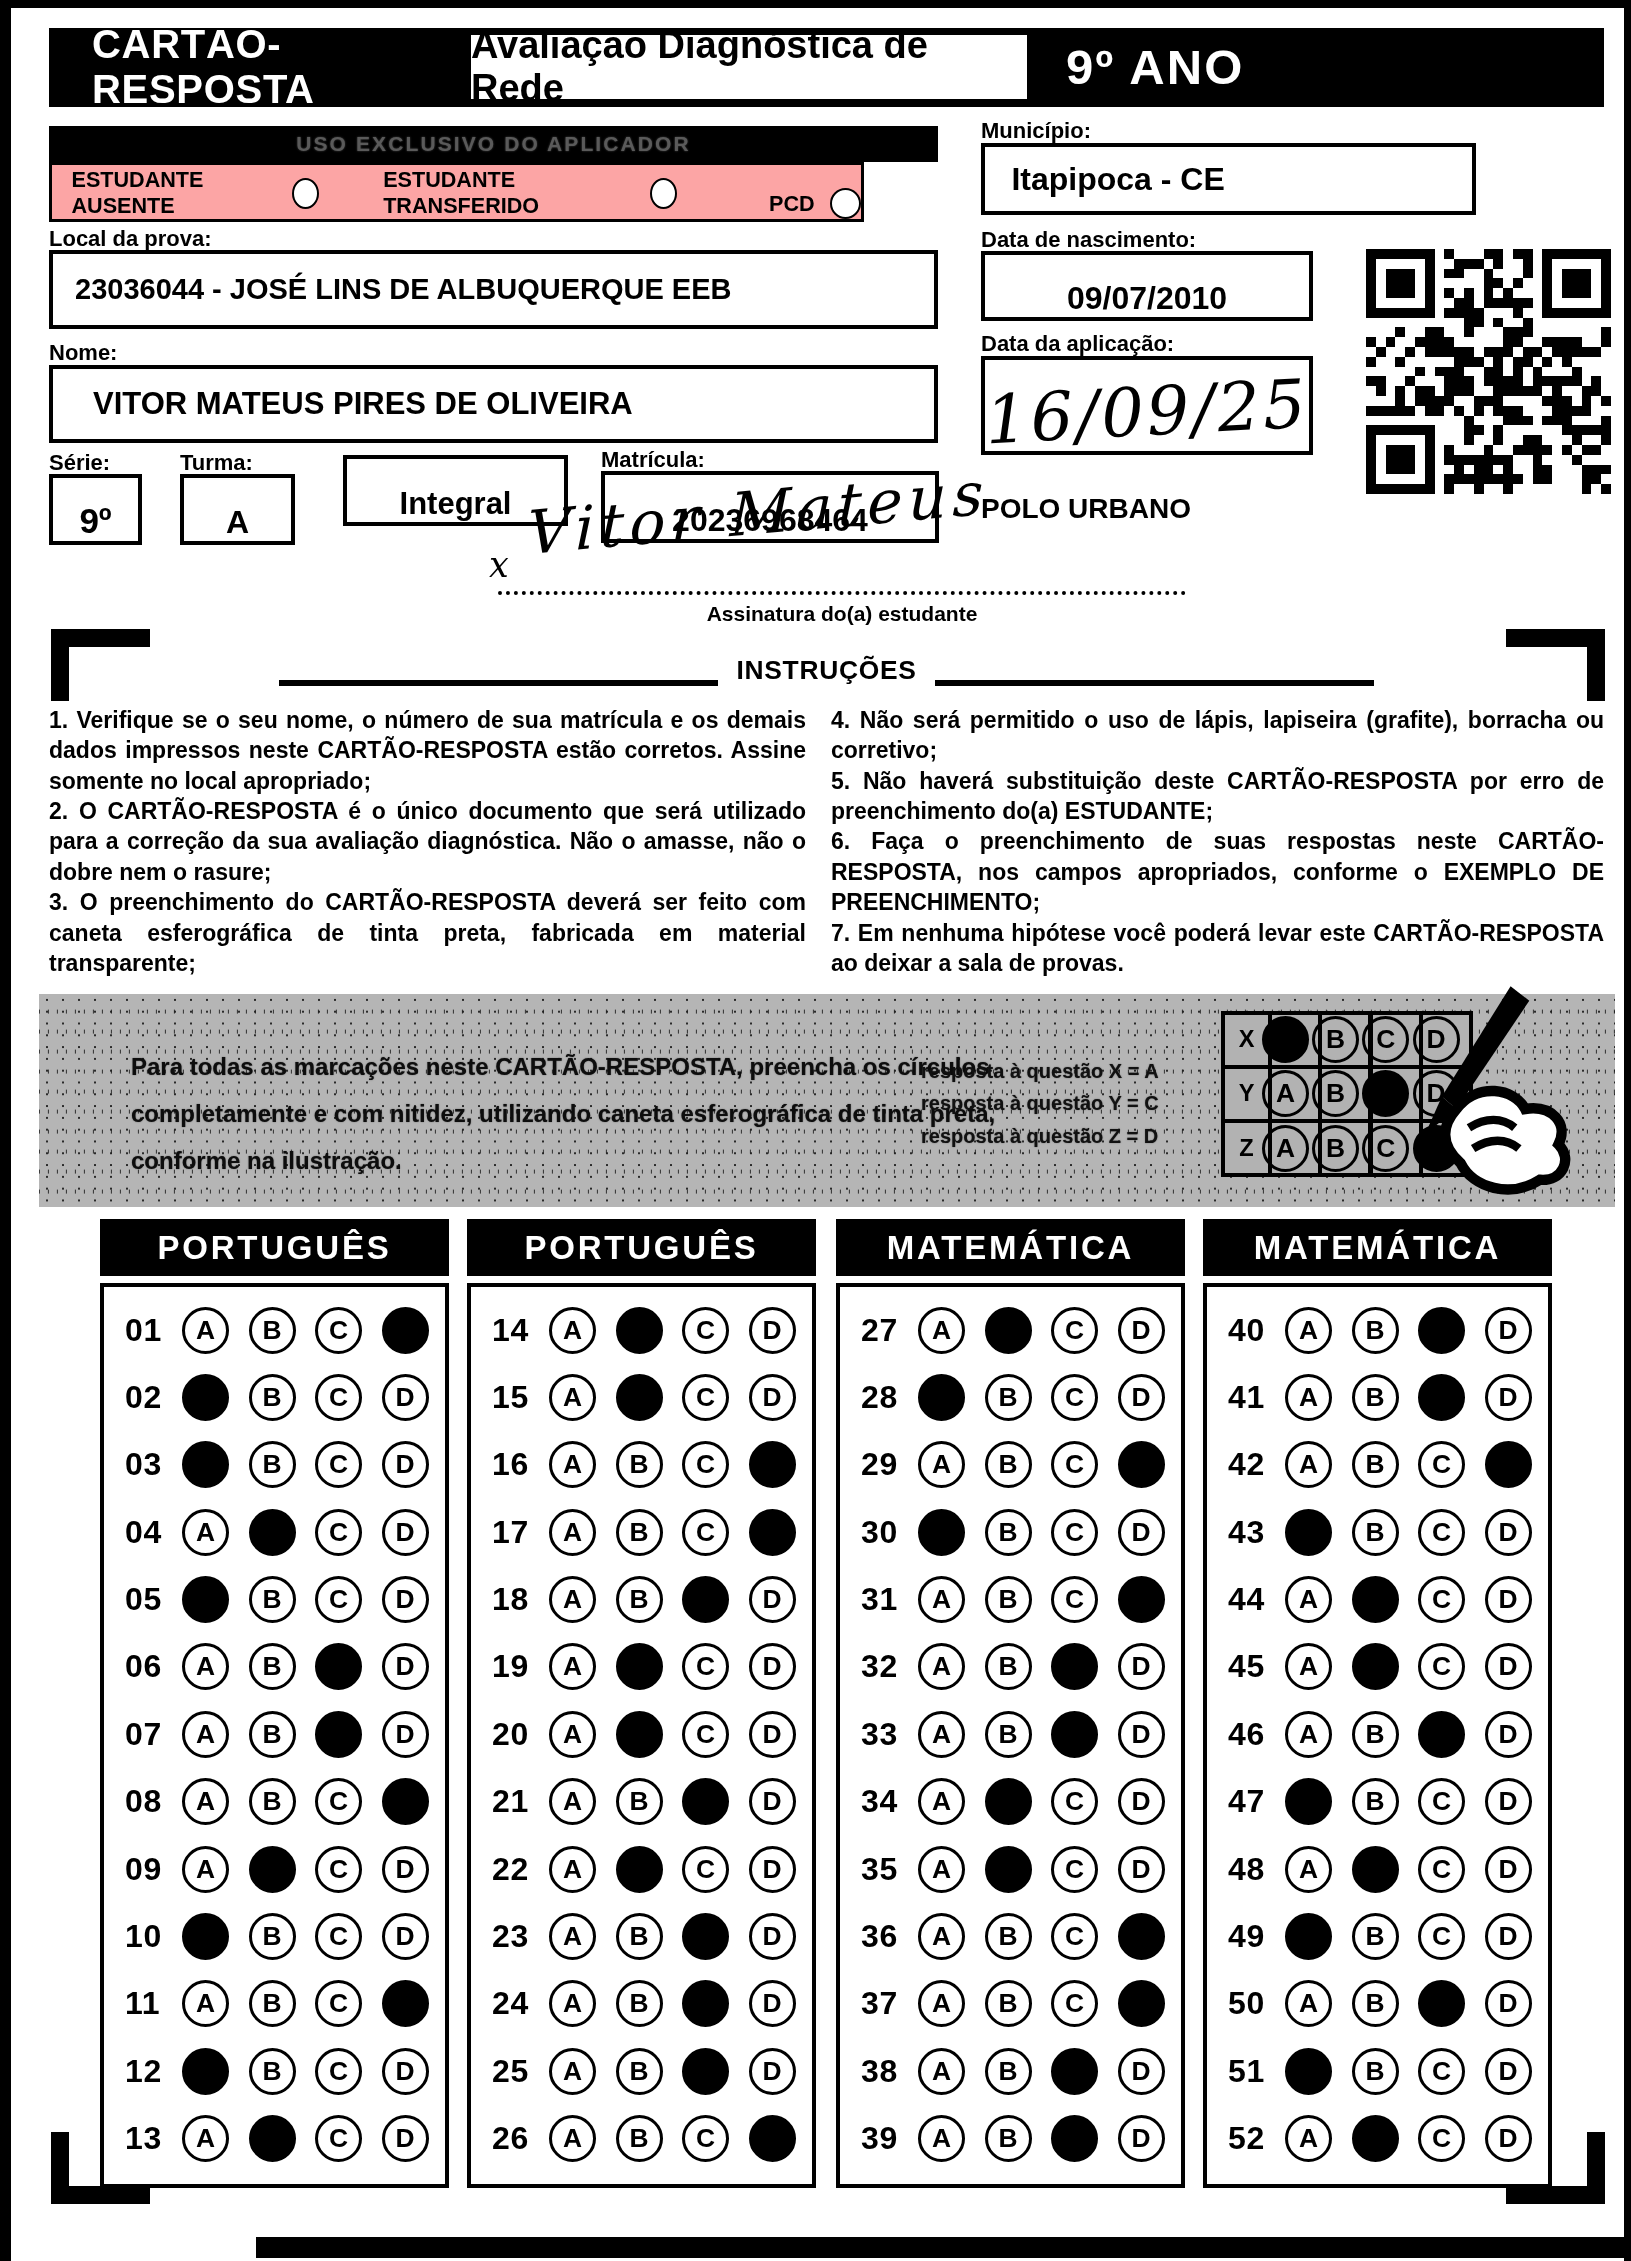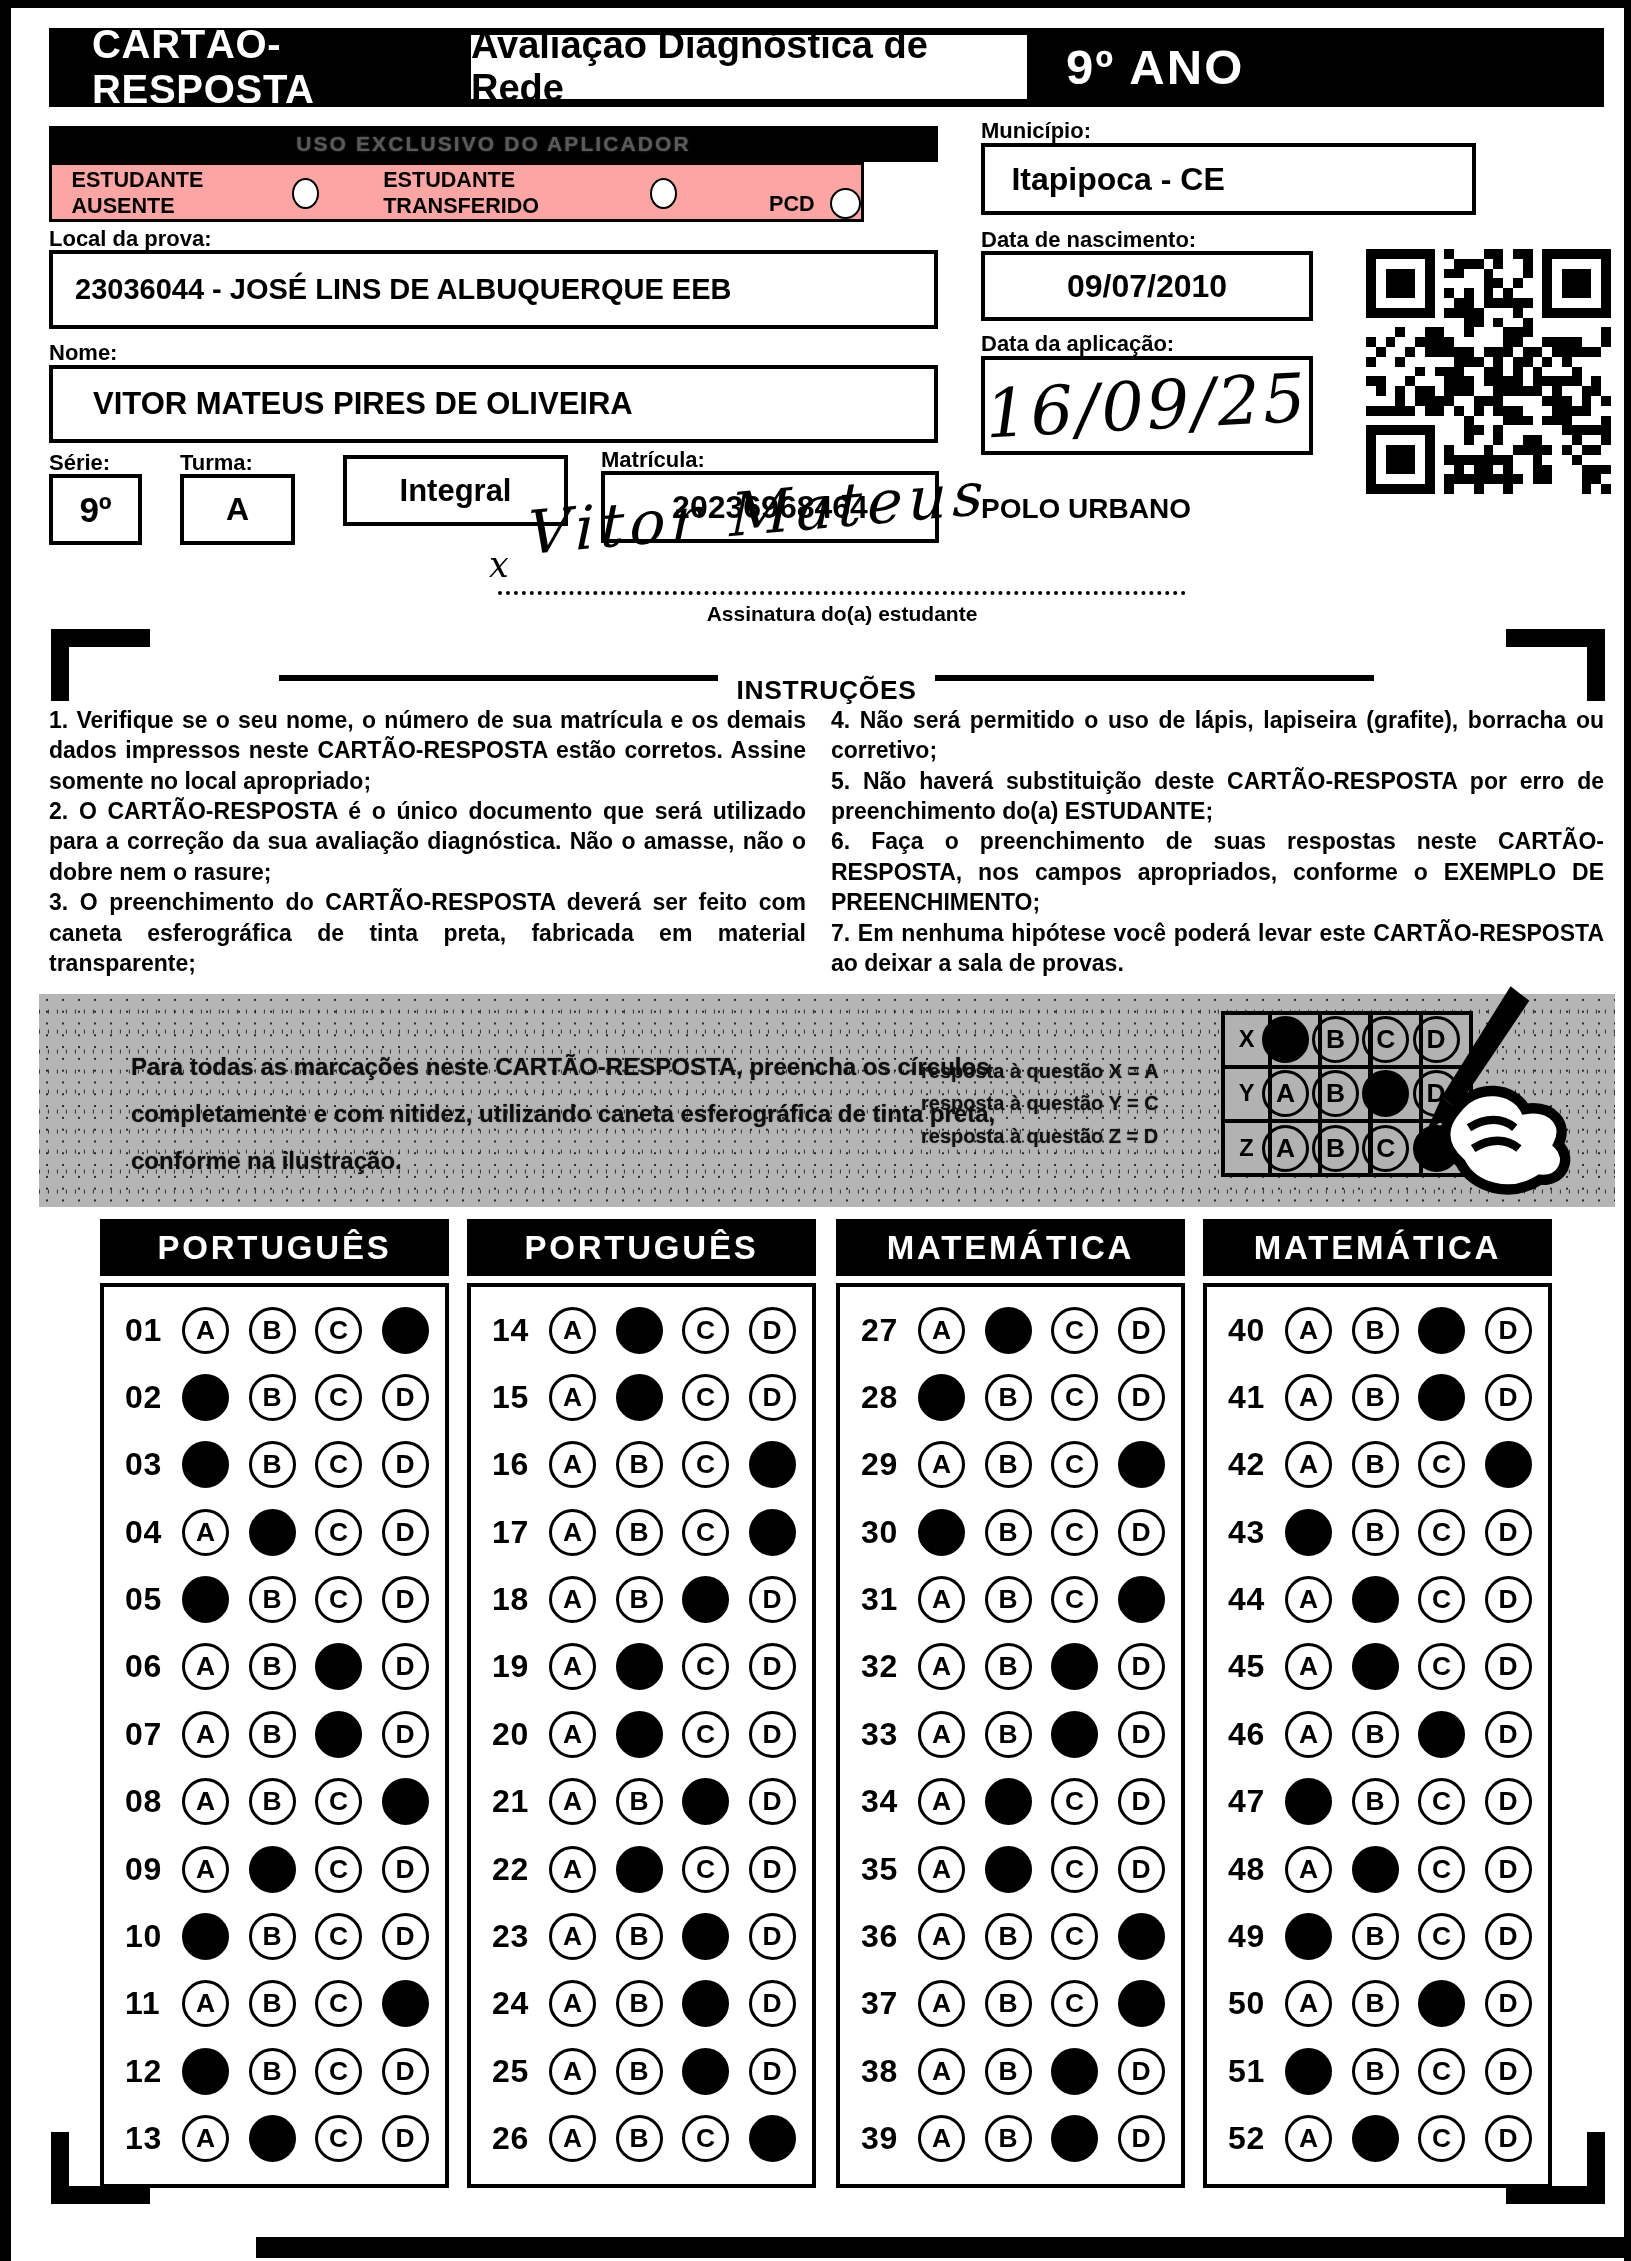--- a/index.html
+++ b/index.html
@@ -19,38 +19,38 @@
   .ap-box{position:absolute;left:38px;top:154px;width:815px;height:60px;border:3.5px solid #000;box-sizing:border-box;display:flex;align-items:flex-end;padding-left:19.5px;background:#fca5a5;}
   .ap-opt{display:flex;align-items:center;}
   .ap-opt:nth-child(2){margin-left:64px;}
   .ap-opt:nth-child(3){margin-left:92px;}
   .ap-label{font-size:21.6px;font-weight:bold;}
   .radio{width:31px;height:31px;border:2.8px solid #000;border-radius:50%;margin-left:15.3px;box-sizing:border-box;background:#fff;}
   
   .lbl{position:absolute;font-weight:bold;font-size:22px;}
   .fbox{position:absolute;border:4.2px solid #000;box-sizing:border-box;display:flex;align-items:center;background:#fff;}
   .fbox .val{font-weight:bold;white-space:nowrap;}
-  .center{justify-content:center;}
+  .center{justify-content:center;align-items:flex-end;}
   .qr{position:absolute;left:1355px;top:241px;width:245px;height:245px;fill:#000;shape-rendering:crispEdges;}
   .polo{position:absolute;left:970px;top:485px;font-size:28px;font-weight:bold;}
   
   .hand{font-family:"DejaVu Serif",serif;font-style:italic;}
   .hw-date{font-size:67px;transform:rotate(-3deg);letter-spacing:2.8px;margin:0 auto;}
   .sig-x{position:absolute;left:478px;top:537px;font-size:35px;}
   .sig-script{position:absolute;left:516px;top:490px;font-size:60px;letter-spacing:5.6px;transform:rotate(-5deg) skewX(-6deg);transform-origin:left bottom;}
   .sig-line{position:absolute;left:487px;top:555px;width:688px;height:28px;border-bottom:4.9px dotted #000;}
   .sig-caption{position:absolute;left:605px;top:594px;width:452px;text-align:center;font-size:21px;font-weight:bold;}
   
   .cm{position:absolute;width:99px;height:72px;box-sizing:border-box;}
   .cm.tl{left:40px;top:621px;border-top:18px solid #000;border-left:18px solid #000;}
   .cm.tr{left:1495px;top:621px;border-top:18px solid #000;border-right:18px solid #000;}
   .cm.bl{left:40px;top:2124px;border-bottom:18px solid #000;border-left:18px solid #000;}
   .cm.br{left:1495px;top:2124px;border-bottom:18px solid #000;border-right:18px solid #000;}
   
-  .instr-hdr{position:absolute;left:268px;top:647px;width:1095px;display:flex;align-items:flex-start;gap:18px;margin-top:20px;}
+  .instr-hdr{position:absolute;left:268px;top:647px;width:1095px;display:flex;align-items:flex-end;gap:18px;}
   .instr-hdr .rule{flex:1;height:6.3px;background:#000;}
   .instr-hdr .t{font-size:26.4px;font-weight:bold;letter-spacing:0.7px;}
   .instr-col{position:absolute;top:697px;font-size:23px;font-weight:bold;text-align:justify;line-height:1.32;}
   #instr-left{left:38px;width:757px;}
   #instr-right{left:820px;width:773px;}
   .instr-item{margin:0;}
   
   .gray{position:absolute;left:28px;top:986px;width:1576px;height:213px;background-color:#b5b5b5;
     background-image:radial-gradient(#1d1d1d 0.8px,transparent 1.2px),radial-gradient(#2e2e2e 0.7px,transparent 1px),radial-gradient(rgba(0,0,0,.55) 0.7px,transparent 1.1px);
     background-size:16px 11.8px,9px 20px,21.6px 7.6px;background-position:0 0,4.9px 7.6px,9px 2.1px;}

